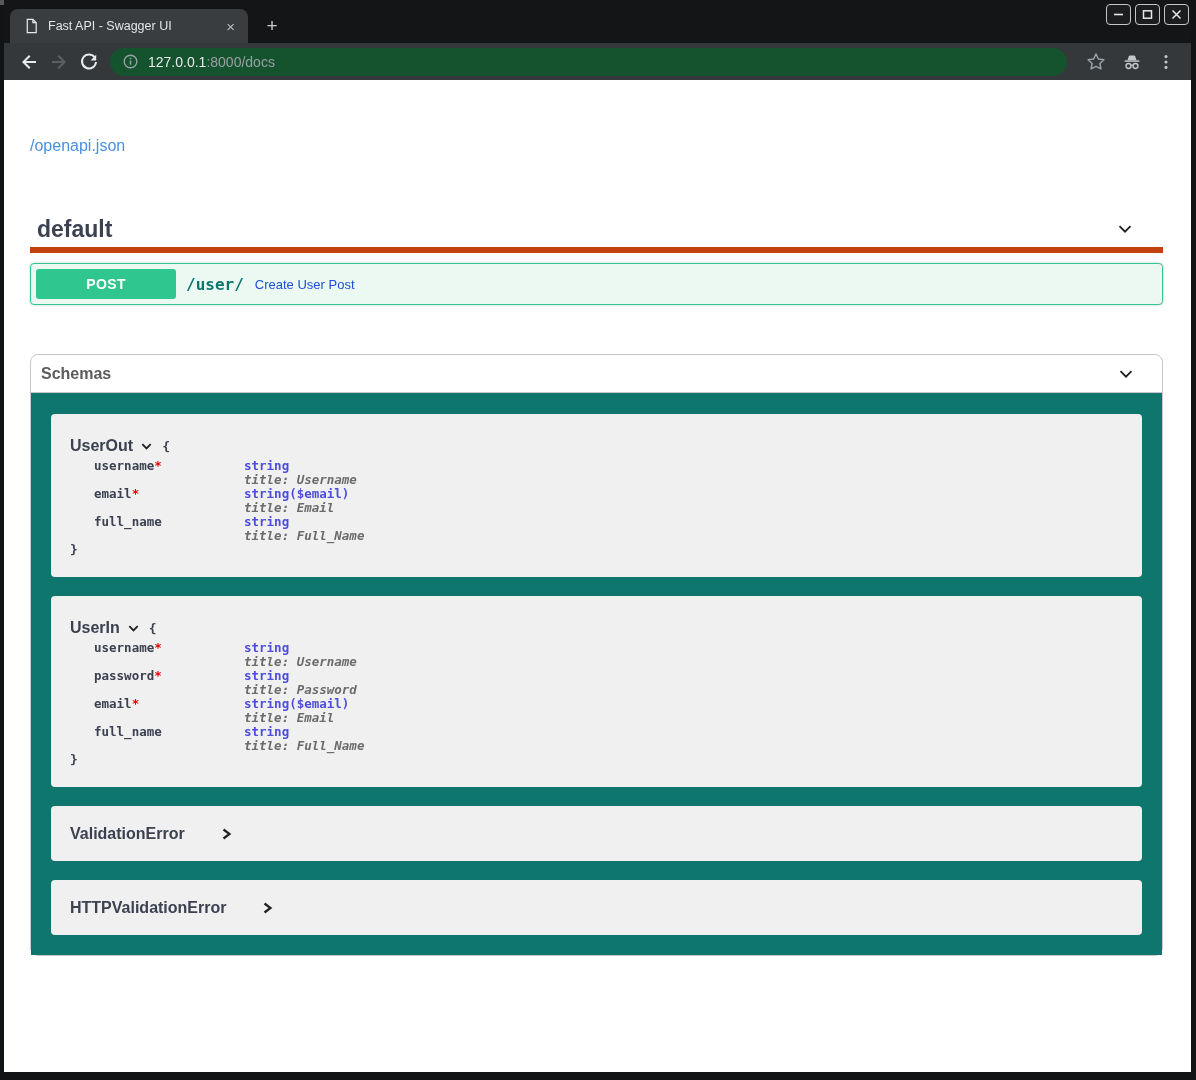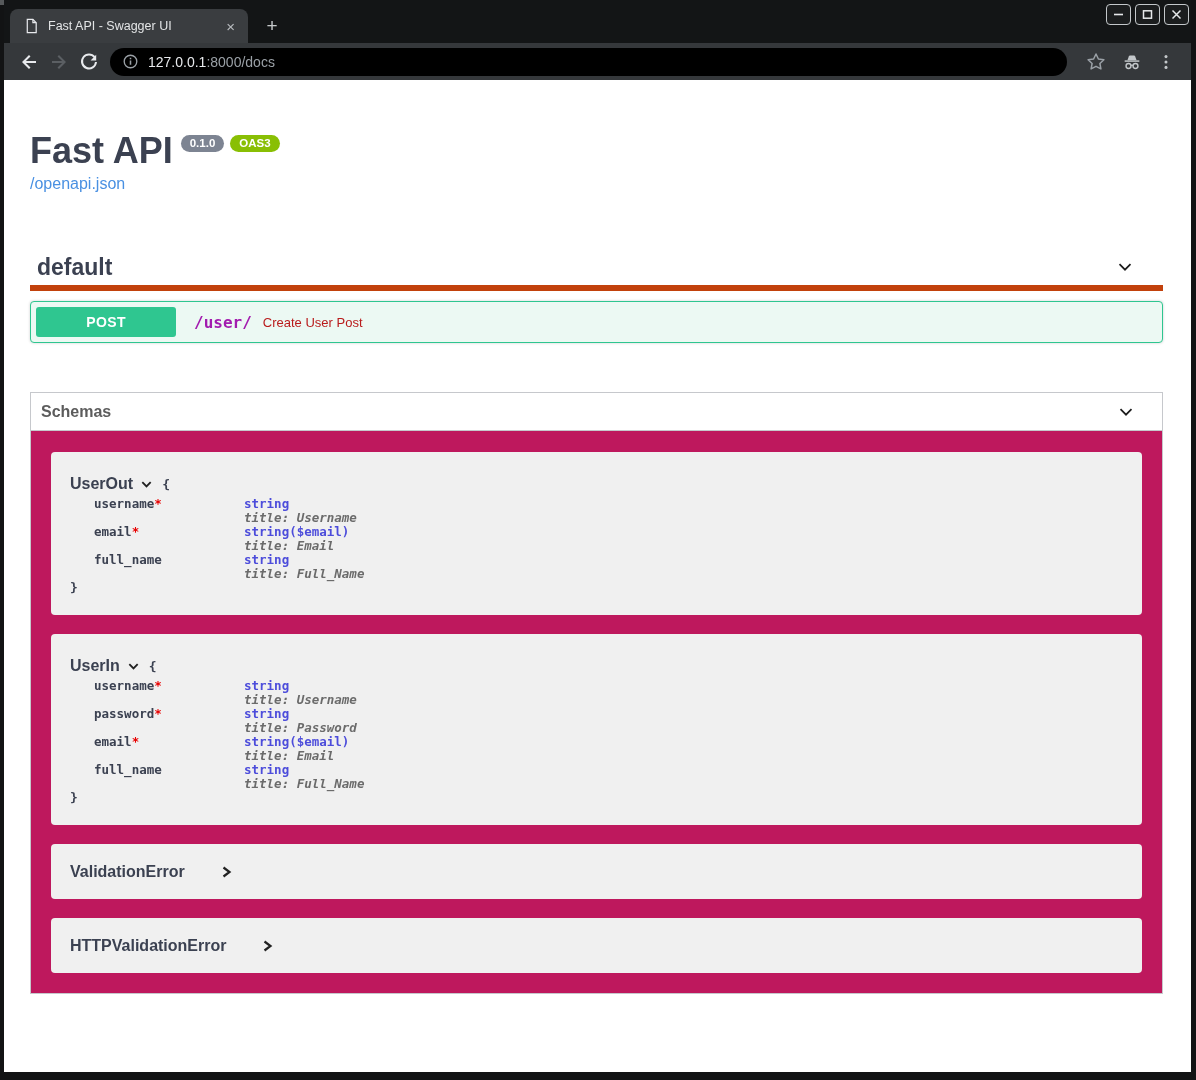--- a/index.html
+++ b/index.html
@@ -19,21 +19,21 @@
   .tab{position:absolute;left:6px;top:9px;width:238px;height:34px;background:#3a3d40;
     border-radius:8px 8px 0 0;display:flex;align-items:center;padding:0 9px 0 14px;box-sizing:border-box;cursor:pointer;}
   .tab-title{color:#e3e5e6;font-size:12.5px;margin-left:9px;flex:1;white-space:nowrap;overflow:hidden;}
   .tab-close{color:#b9bdc0;font-size:15px;line-height:15px;padding:1px 4px;border-radius:8px;cursor:pointer;}
   .new-tab{position:absolute;left:256px;top:14px;width:24px;height:24px;color:#c6c9cb;font-size:19px;
     display:flex;align-items:center;justify-content:center;cursor:pointer;border-radius:50%;}
   
   .toolbar{position:absolute;left:4px;right:5px;top:43px;height:37px;background:#35383b;
     display:flex;align-items:center;padding:0 10px;box-sizing:border-box;}
   .nav-btn{width:30px;height:30px;display:flex;align-items:center;justify-content:center;cursor:pointer;flex:0 0 auto;}
-  .omnibox{flex:1;height:28px;background:#000000;border-radius:14px;display:flex;align-items:center;
+  .omnibox{flex:1;height:28px;background:#14532d;border-radius:14px;display:flex;align-items:center;
     padding:0 12px;margin:0 14px 0 6px;min-width:0;cursor:text;}
   .url{font-size:14px;color:#e8eaed;margin-left:9px;white-space:nowrap;}
   .url-dim{color:#9aa0a6;}
   
   .content{position:absolute;left:4px;right:5px;top:80px;bottom:8px;background:#ffffff;overflow:hidden;}
   .swagger{padding:0 28px 0 26px;}
   .info{margin-top:52px;}
   .api-title{display:flex;align-items:flex-start;font-size:36px;font-weight:bold;color:#3b4151;line-height:38px;margin:0;}
   .badges{display:flex;gap:6px;margin:3px 0 0 8px;}
   .badge{font-size:11.5px;font-weight:bold;color:#fff;padding:2px 9px;border-radius:20px;line-height:13px;}
@@ -44,28 +44,28 @@
   .tag-section{margin-top:56px;}
   .tag-row{display:flex;justify-content:space-between;align-items:center;height:36px;
     padding:0 28px 0 7px;border-bottom:6px solid #c2410c;cursor:pointer;}
   .tag-name{font-size:23px;font-weight:bold;color:#3b4151;margin:0;}
   
   .opblock{margin-top:10px;border:1px solid var(--method-green,#2fc690);border-radius:4px;
     background:var(--method-bg,#ecf9f3);box-shadow:0 0 3px rgba(0,0,0,.19);cursor:pointer;}
   .opblock-summary{display:flex;align-items:center;padding:5px;}
   .method{background:var(--method-green,#2fc690);color:#fff;font-size:14px;font-weight:bold;
     border-radius:3px;width:108px;text-align:center;padding:7px 16px;letter-spacing:.4px;flex:0 0 auto;}
-  .op-path{margin-left:18px;font-family:"DejaVu Sans Mono",monospace;font-size:16px;font-weight:bold;color:#a21caf;}
-  .op-summary{margin-left:11px;font-size:13px;color:#b91c1c;}
-  
-  .section-models{margin-top:49px;border:1px solid #c6c8cc;border-radius:0;margin-bottom:40px;}
+  .op-path{margin-left:10px;font-family:"DejaVu Sans Mono",monospace;font-size:16px;font-weight:bold;color:#0f766e;}
+  .op-summary{margin-left:11px;font-size:13px;color:#1d4ed8;}
+  
+  .section-models{margin-top:49px;border:1px solid #c6c8cc;border-radius:8px;margin-bottom:40px;}
   .models-header{display:flex;justify-content:space-between;align-items:center;height:37px;
     padding:0 26px 0 10px;border-bottom:1px solid #c6c8cc;cursor:pointer;}
   .models-heading{font-size:16px;font-weight:bold;color:#5c5c5c;margin:0;}
-  .models-body{padding:21px 20px 20px 20px;background:#be185d;}
+  .models-body{padding:21px 20px 20px 20px;background:#0f766e;}
   .model-container{background:#f0f0f0;border-radius:4px;margin-bottom:19px;padding:22px 20px 20px 19px;}
   .model-container:last-child{margin-bottom:0;}
   .model-container.collapsed{padding:17px 20px 17px 19px;}
   .model-title-row{display:flex;align-items:center;height:20px;}
   .model-toggle{display:inline-flex;align-items:center;gap:7px;cursor:pointer;}
   .collapsed .model-toggle{gap:36px;height:21px;justify-content:flex-end;}
   .model-title{font-size:16px;font-weight:bold;color:#3b4151;line-height:20px;}
   .brace{font-family:"DejaVu Sans Mono",monospace;font-weight:bold;font-size:13px;color:#3b4151;margin-left:9px;}
   .close-brace{margin-left:0;line-height:14px;}
   .model-table{margin:3px 0 0 24px;font-family:"DejaVu Sans Mono",monospace;font-size:12.5px;line-height:14px;}
@@ -158,27 +158,20 @@
           <circle cx="10" cy="10" r="1.7" fill="#c3c7ca"></circle>
           <circle cx="10" cy="16" r="1.7" fill="#c3c7ca"></circle>
       </svg>
     </div>
   </div>
 
   <div class="content">
     <div class="swagger">
 
       <div class="info">
-        <h1 class="api-title">
-          <span>Fast API</span>
-          <span class="badges">
-            <span class="badge badge-version">0.1.0</span>
-            <span class="badge badge-oas">OAS3</span>
-          </span>
-        </h1>
         <a class="spec-link">/openapi.json</a>
       </div>
 
       <div class="tag-section">
         <div class="tag-row">
           <h3 class="tag-name">default</h3>
           <svg width="20" height="20" viewBox="0 0 20 20">
               <path d="M4.5 7.2L10 12.7l5.5-5.5" fill="none" stroke="#1b1b1b" stroke-width="1.7"></path>
             </svg>
         </div>

